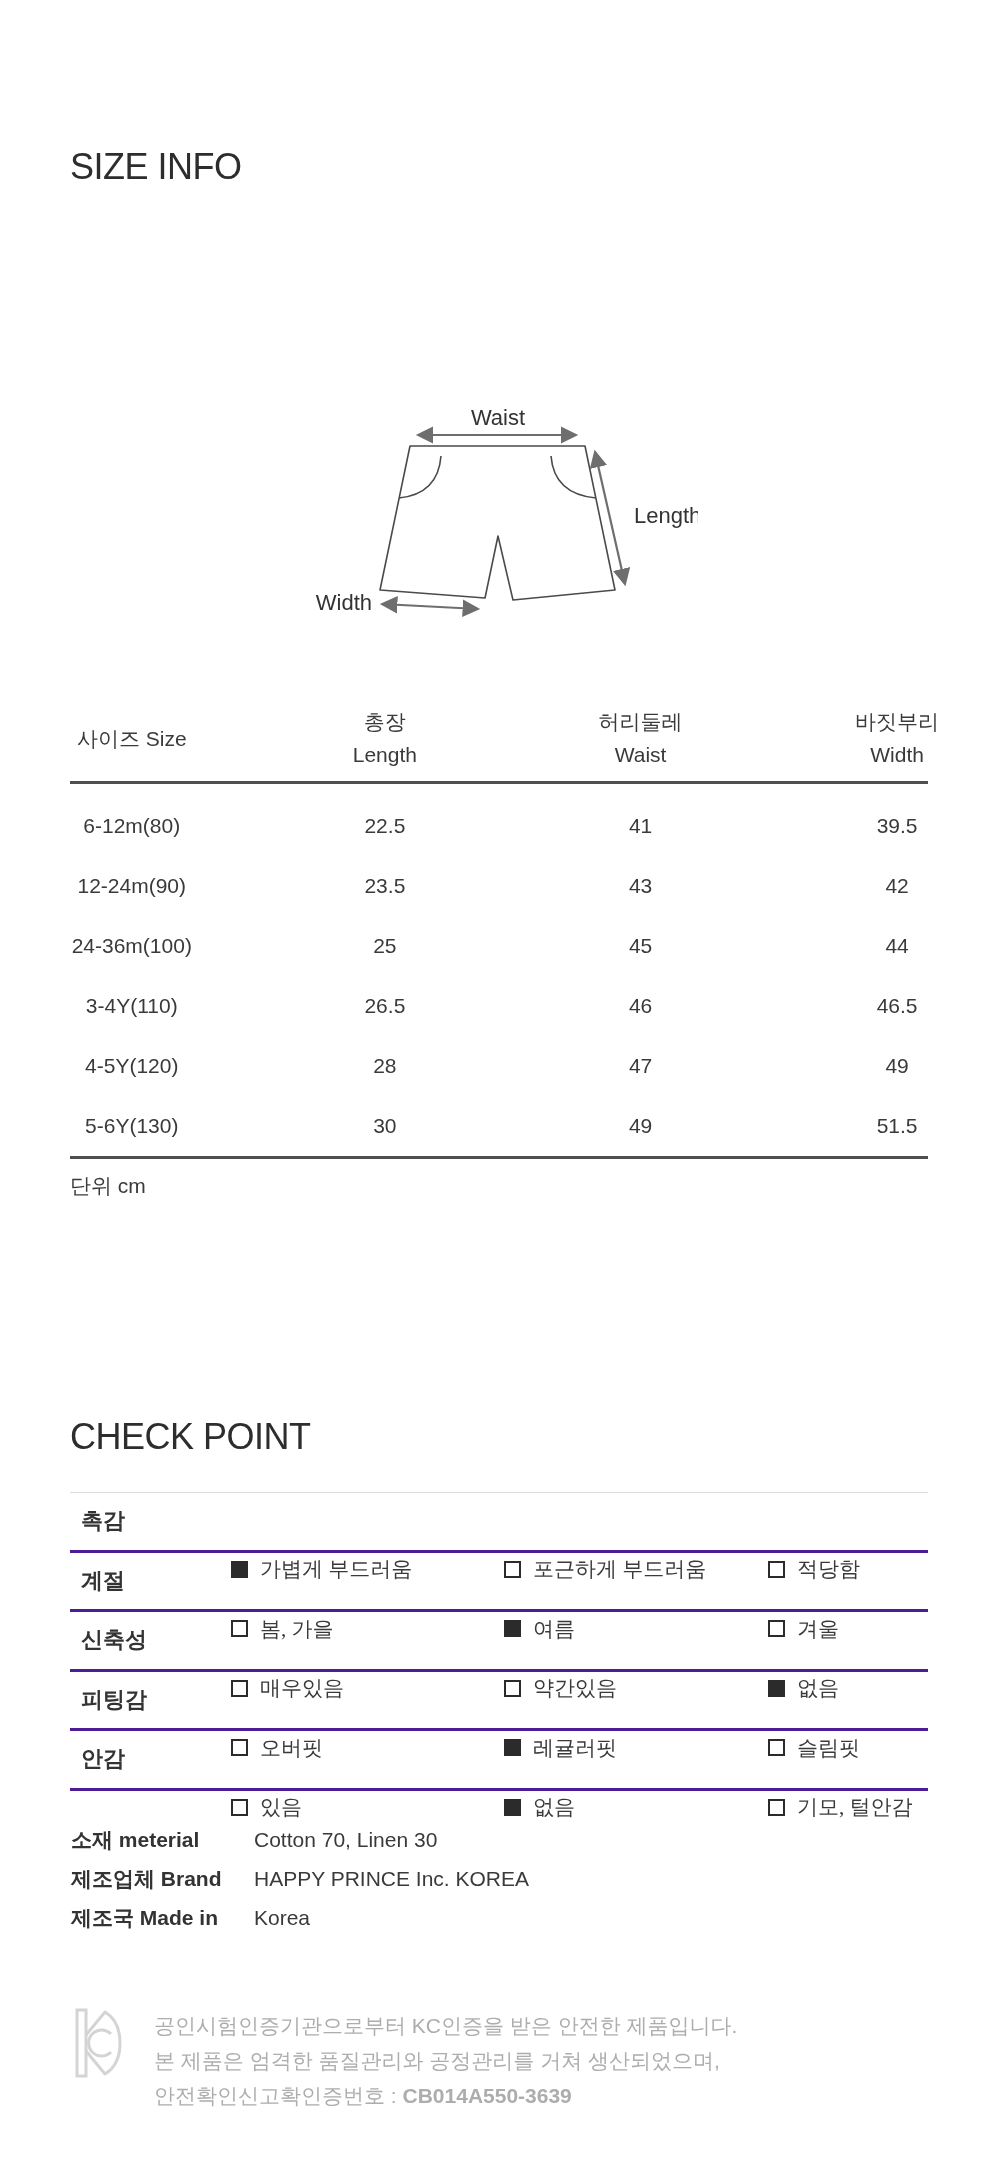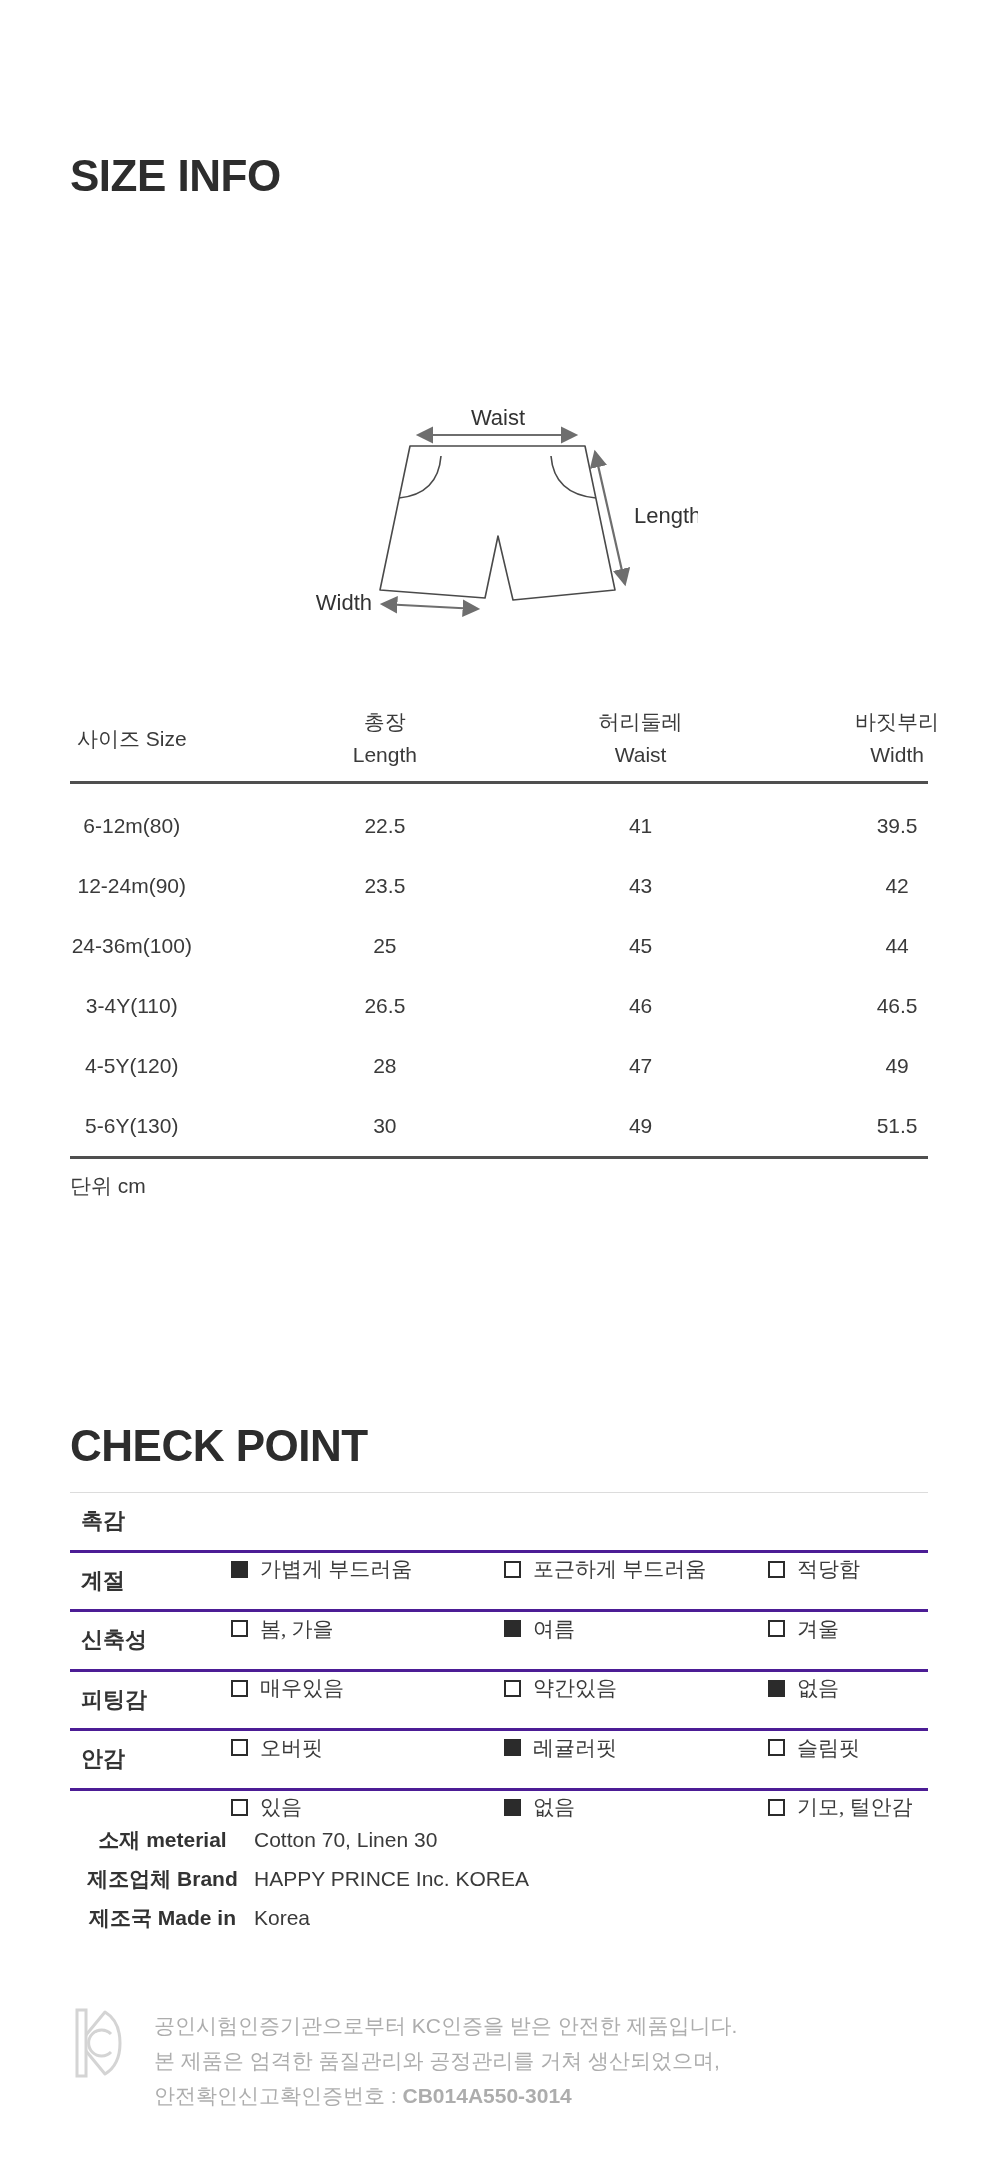--- a/index.html
+++ b/index.html
@@ -1,18 +1,18 @@
 <!DOCTYPE html>
 <html><head>
 <meta charset="utf-8">
 <style>
   html,body{margin:0;padding:0;background:#ffffff;}
   #page{position:relative;width:1000px;height:2163px;background:#ffffff;overflow:hidden;
         font-family:"Liberation Sans","DejaVu Sans",sans-serif;color:#3a3a3a;}
-  .sec-title{position:absolute;left:70px;font-size:44px;font-weight:700;color:#2d2d2d;letter-spacing:-0.5px;}
+  .sec-title{position:absolute;left:70px;font-size:36px;font-weight:400;color:#2d2d2d;letter-spacing:-0.5px;}
   #size-title{top:122px;}
   #check-title{top:1392px;}
   .notes{position:absolute;left:70px;top:208px;font-size:22px;line-height:40px;color:#3d3d3d;white-space:nowrap;}
 
   
   #diagram{position:absolute;left:298px;top:398px;}
   #diagram text{font-family:"Liberation Sans","DejaVu Sans",sans-serif;}
 
   
   .size-table{position:absolute;left:70px;top:695px;width:858px;}
@@ -30,21 +30,21 @@
   .cp-row{position:relative;height:59.5px;border-bottom:3px solid #4c1d95;box-sizing:border-box;font-family:Liberation Serif, serif;}
   .cp-label{position:absolute;left:11px;top:50%;transform:translateY(-50%);
             font-weight:700;font-size:22px;color:#333333;white-space:nowrap;}
   .cp-opt{position:absolute;top:50%;transform:translateY(-50%);display:flex;align-items:center;
           gap:12px;font-size:21px;color:#3a3a3a;white-space:nowrap;margin-top:48px;}
   .o1{left:161px;} .o2{left:434px;} .o3{left:698px;}
   .cbox{width:17px;height:17px;border:2.5px solid #2b2b2b;box-sizing:border-box;background:#ffffff;flex:0 0 auto;}
   .cbox.on{background:#2b2b2b;border-color:#2b2b2b;}
 
   
-  .meta{position:absolute;left:71px;top:1820px;font-size:21px;line-height:39px;color:#3a3a3a;text-align:center;}
+  .meta{position:absolute;left:71px;top:1820px;font-size:21px;line-height:39px;color:#3a3a3a;}
   .meta-row{display:flex;}
   .meta-label{width:183px;font-weight:700;color:#333333;white-space:nowrap;}
   .meta-value{font-weight:400;white-space:nowrap;}
 
   
   #kc-logo{position:absolute;left:74px;top:2008px;}
   .footer-text{position:absolute;left:154px;top:2008px;font-size:21px;line-height:35px;
                color:#adadad;white-space:nowrap;}
   .cert-number{font-weight:700;}
 </style>
@@ -238,17 +238,17 @@
     <path d="M37,26 A13,13 0 1 0 37,44" fill="none" stroke="#d4d4d4" stroke-width="3"></path>
   </svg>
 
   <div class="footer-text">
 
       <div class="footer-line">공인시험인증기관으로부터 KC인증을 받은 안전한 제품입니다.</div>
 
       <div class="footer-line">본 제품은 엄격한 품질관리와 공정관리를 거쳐 생산되었으며,</div>
 
     <div class="footer-line">
-      <span>안전확인신고확인증번호 : </span><span class="cert-number">CB014A550-3014</span>
+      <span>안전확인신고확인증번호 : </span><span class="cert-number">CB014A550-3639</span>
     </div>
   </div>
 
 </div>
 
 </body></html>

